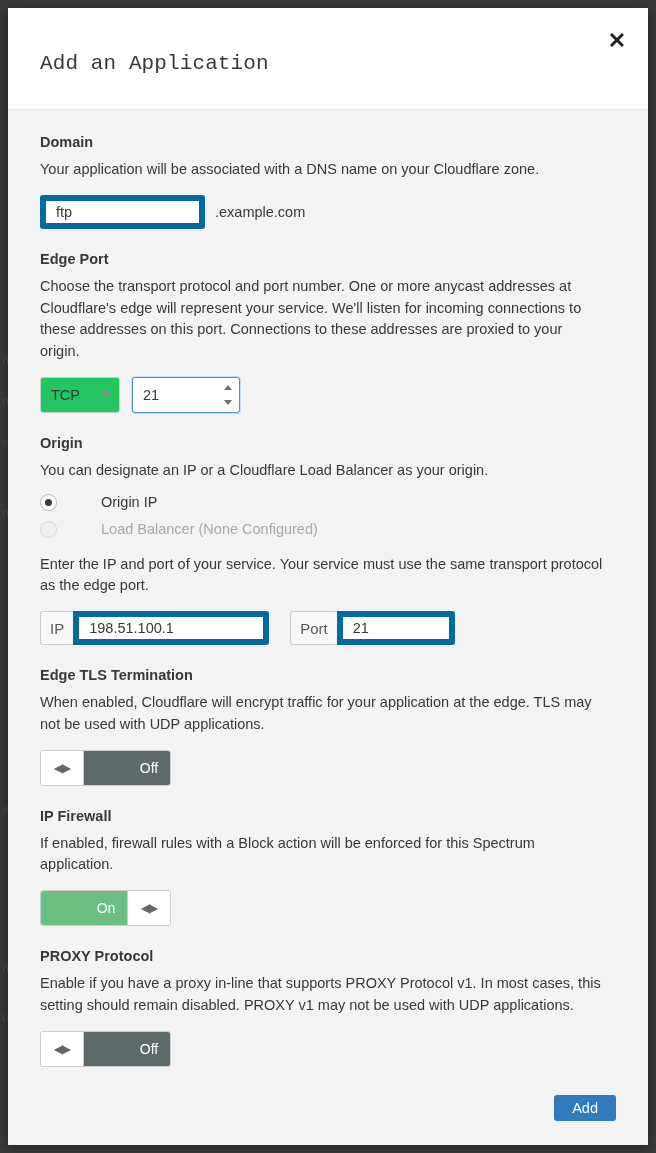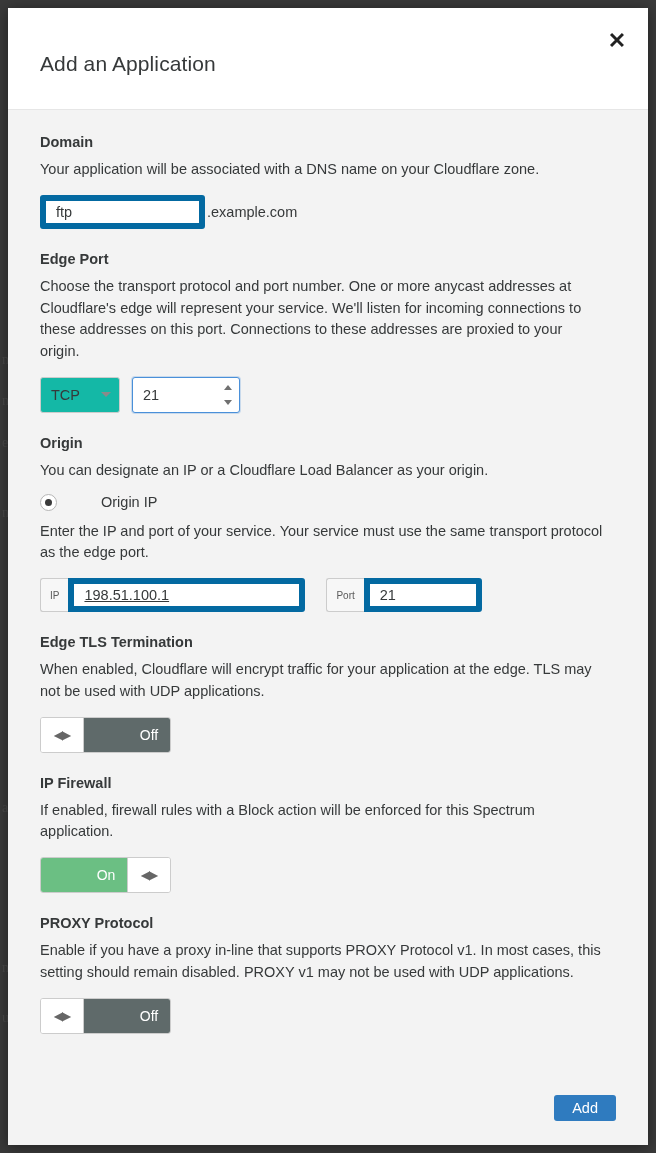--- a/index.html
+++ b/index.html
@@ -48,20 +48,21 @@
     box-sizing: border-box;
   }
   .modal-title {
     position: absolute;
     left: 32px;
     top: 44px;
     font-size: 21px;
     color: #36393a;
     font-weight: normal;
     letter-spacing: 0.1px;
+    font-family: Liberation Mono, monospace;
   }
   .close-btn {
     position: absolute;
     right: 18px;
     top: 20px;
     width: 26px;
     height: 26px;
     display: flex;
     align-items: center;
     justify-content: center;
@@ -103,36 +104,36 @@
     box-sizing: border-box;
     padding: 0 10px;
     font-size: 14.5px;
     color: #36393a;
     font-family: "Liberation Sans", sans-serif;
     background: #fff;
     outline: none;
   }
   .domain-input { width: 165px; }
   .domain-suffix {
-    margin-left: 2px;
+    margin-left: 10px;
     font-size: 14.5px;
     color: #36393a;
   }
 
   .select-wrap {
     position: relative;
     width: 80px;
     height: 36px;
   }
   .select-box {
     width: 80px;
     height: 36px;
     border: 1px solid #ccc;
     border-radius: 3px;
-    background: #14b8a6;
+    background: #22c55e;
     box-sizing: border-box;
     font-size: 14.5px;
     color: #36393a;
     padding: 0 10px;
     display: flex;
     align-items: center;
     cursor: pointer;
   }
   .select-caret {
     position: absolute;
@@ -214,28 +215,27 @@
   }
   .input-addon {
     height: 34px;
     border: 1px solid #ccc;
     border-right: none;
     background: #f7f7f7;
     box-sizing: border-box;
     display: flex;
     align-items: center;
     padding: 0 9px;
-    font-size: 10px;
+    font-size: 15px;
     color: #5a5a5a;
     border-radius: 3px 0 0 3px;
   }
   .ip-input {
-    width: 237px;
+    width: 196px;
     border-radius: 0 3px 3px 0;
-    text-decoration: underline;
   }
   .port2-input {
     width: 118px;
     border-radius: 0 3px 3px 0;
   }
   .group-gap { width: 21px; }
 
   .toggle {
     display: inline-flex;
     height: 36px;
@@ -336,20 +336,24 @@
     </div>
 
     <div class="section">
       <div class="section-title">Origin</div>
       <div class="section-desc" style="margin-bottom:12px;">You can designate an IP or a Cloudflare Load Balancer as your origin.</div>
 
       <div class="radio-row">
         <span class="radio checked"></span>
         <span class="radio-label">Origin IP</span>
       </div>
+      <div class="radio-row" style="margin-bottom:16px;">
+        <span class="radio disabled"></span>
+        <span class="radio-label disabled">Load Balancer (None Configured)</span>
+      </div>
 
       <div class="section-desc">Enter the IP and port of your service. Your service must use the same transport protocol as the edge port.</div>
 
       <div class="row">
         <div class="input-group">
           <span class="input-addon">IP</span>
           <input class="text-input ip-input" type="text" value="198.51.100.1" style="">
         </div>
         <div class="group-gap"></div>
         <div class="input-group">

